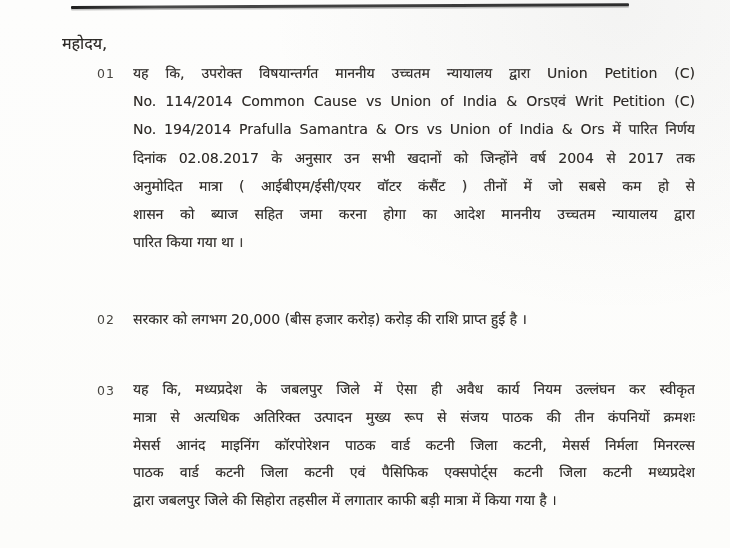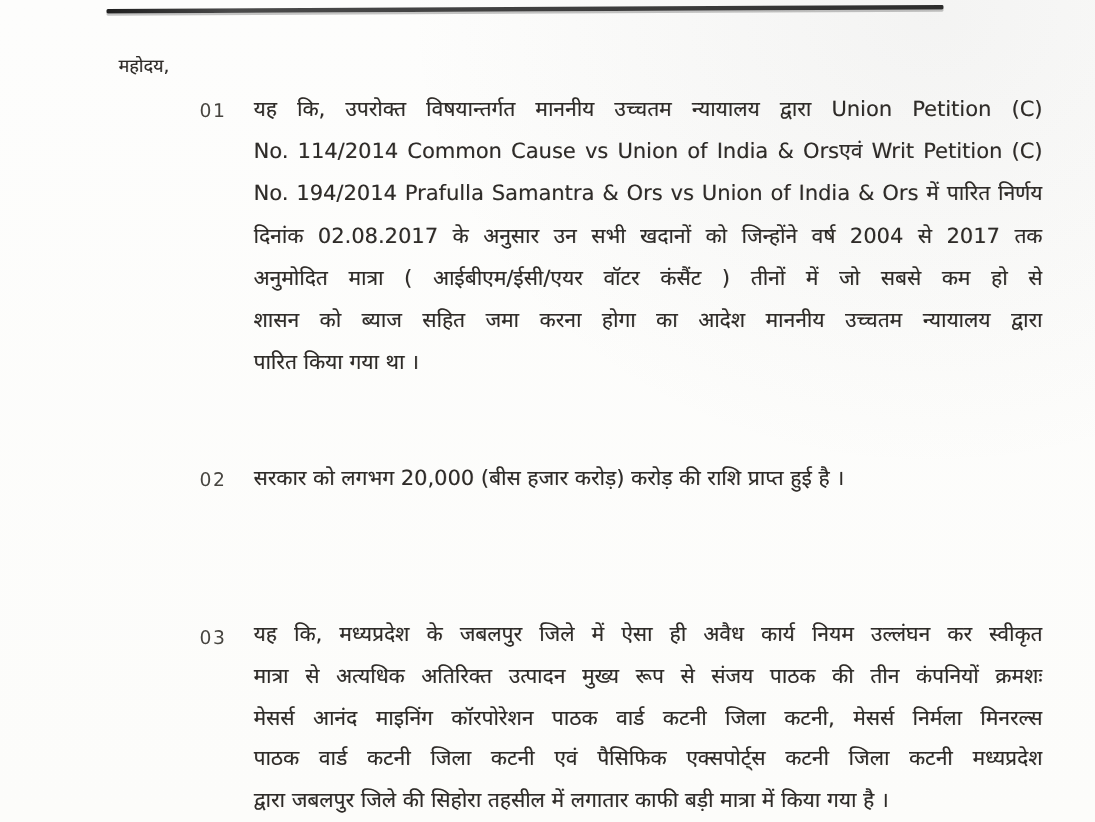--- a/index.html
+++ b/index.html
@@ -27,30 +27,28 @@
     background: linear-gradient(to right, #1f1f1f, #4a4a4a 15%, #3a3a3a 70%, #2c2c2c);
     box-shadow: 0 1.5px 0 rgba(90,90,90,0.35);
     border-radius: 1px;
     transform: rotate(-0.28deg);
     transform-origin: left center;
   }
   .salutation {
     position: absolute;
     left: 62px;
     top: 34px;
-    font-size: 12px;
+    font-size: 16px;
     line-height: 20px;
     text-shadow: 0.3px 0.3px 0.4px rgba(60,55,50,0.4);
-    margin-left: 17px;
   }
   .para {
     position: absolute;
     left: 97px;
     right: 35px;
-    margin-left: 36px;
   }
   .pnum {
     position: absolute;
     left: 0;
     top: 1px;
     font-size: 12.5px;
     letter-spacing: 1px;
     color: #474540;
     line-height: 28.2px;
   }
@@ -93,21 +91,21 @@
     </div>
   </div>
 
   <div class="para" style="top:305px;">
     <span class="pnum">02</span>
     <div class="plines">
       <div class="line">सरकार को लगभग 20,000 (बीस हजार करोड़) करोड़ की राशि प्राप्त हुई है ।</div>
     </div>
   </div>
 
-  <div class="para p3" style="top:410px;">
+  <div class="para p3" style="top:376px;">
     <span class="pnum">03</span>
     <div class="plines">
       <div class="line just">यह कि, मध्यप्रदेश के जबलपुर जिले में ऐसा ही अवैध कार्य नियम उल्लंघन कर स्वीकृत</div>
       <div class="line just">मात्रा से अत्यधिक अतिरिक्त उत्पादन मुख्य रूप से संजय पाठक की तीन कंपनियों क्रमशः</div>
       <div class="line just">मेसर्स आनंद माइनिंग कॉरपोरेशन पाठक वार्ड कटनी जिला कटनी, मेसर्स निर्मला मिनरल्स</div>
       <div class="line just">पाठक वार्ड कटनी जिला कटनी एवं पैसिफिक एक्सपोर्ट्स कटनी जिला कटनी मध्यप्रदेश</div>
       <div class="line">द्वारा जबलपुर जिले की सिहोरा तहसील में लगातार काफी बड़ी मात्रा में किया गया है ।</div>
     </div>
   </div>
 

